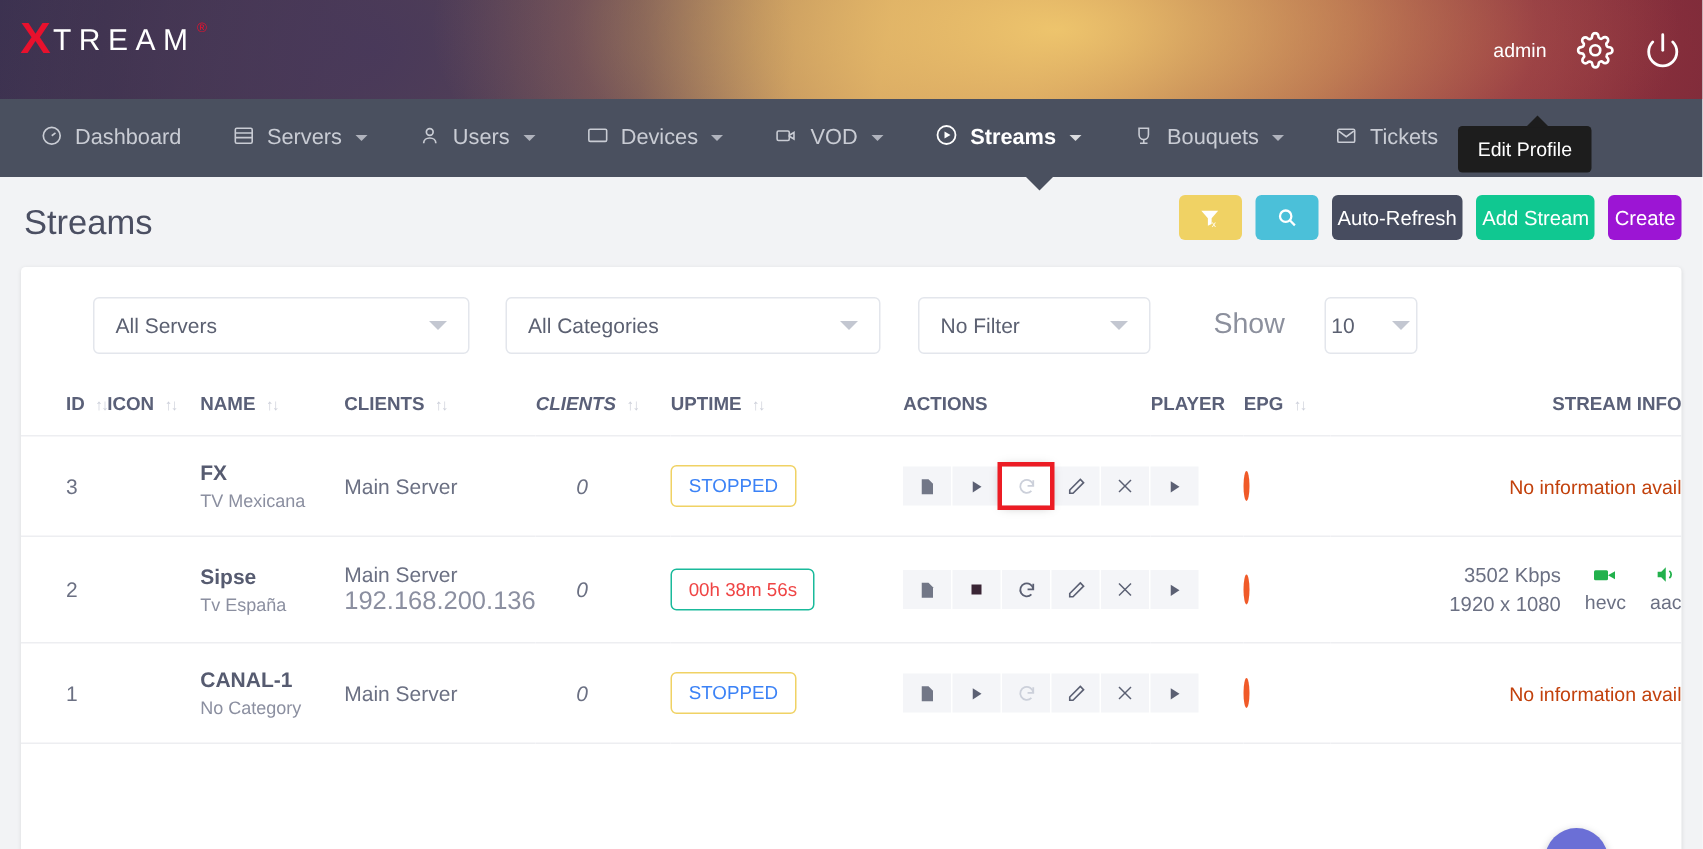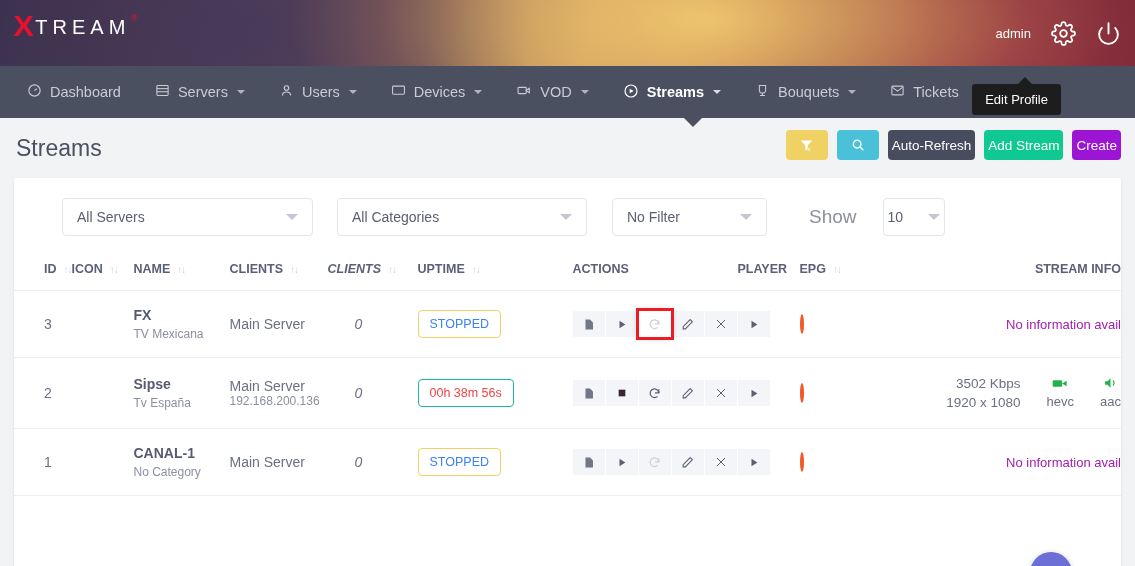--- a/index.html
+++ b/index.html
@@ -154,21 +154,21 @@
   .c-source { width: 98px; }
   .c-clients { width: 90px; font-style: italic; }
   .c-uptime { width: 155px; }
   .c-actions { width: 140px; }
   .c-player { width: 62px; }
   .c-epg { width: 58px; }
   .c-info { }
 
   .nm-main { font-weight: bold; color: #565b70; font-size: 14px; }
   .nm-sub { font-size: 12px; color: #8b8fa0; margin-top: 4px; }
-  .src-sub { font-size: 12px; color: #8b8fa0; margin-top: 0; }
+  .src-sub { font-size: 17px; color: #8b8fa0; margin-top: 0; }
 
   .badge {
     display: inline-block; padding: 6px 11px; border-radius: 4px;
     font-size: 12.5px; background: #fff; border: 1px solid;
   }
   .badge.stopped { color: #3b82f6; border-color: #f0d264; }
   .badge.uptime { color: #ef4444; border-color: #1aba9b; }
 
   .act-group { display: inline-flex; }
   .act {
@@ -185,22 +185,22 @@
   }
   .player-btn {
     width: 32px; height: 26px; background: #f4f5f8;
     display: flex; align-items: center; justify-content: center;
     cursor: pointer; color: #5b6073;
   }
   .epg-circle {
     width: 15px; height: 15px; border-radius: 50%;
     border: 2px solid #f05a28;
   }
-  .info-na { color: #a21caf; font-size: 13px; margin-top: 28px; }
-  .info-box { text-align: right; display: flex; align-items: center; justify-content: flex-end; gap: 26px; }
+  .info-na { color: #c2410c; font-size: 13px; margin-top: 28px; }
+  .info-box { text-align: right; display: flex; align-items: center; justify-content: flex-end; gap: 16px; }
   .info-rate { line-height: 19px; font-size: 13.5px; color: #6b7083; text-align: right;}
   .codec { text-align: center; font-size: 13px; color: #6b7083; }
   .codec .gl { display:block; margin-bottom: 2px; }
 
   .fab {
     position: absolute; left: 1030px; top: 552px;
     width: 42px; height: 42px; border-radius: 50%;
     background: #6b6fd6;
     box-shadow: 0 2px 6px rgba(0,0,0,0.25);
     cursor: pointer;

